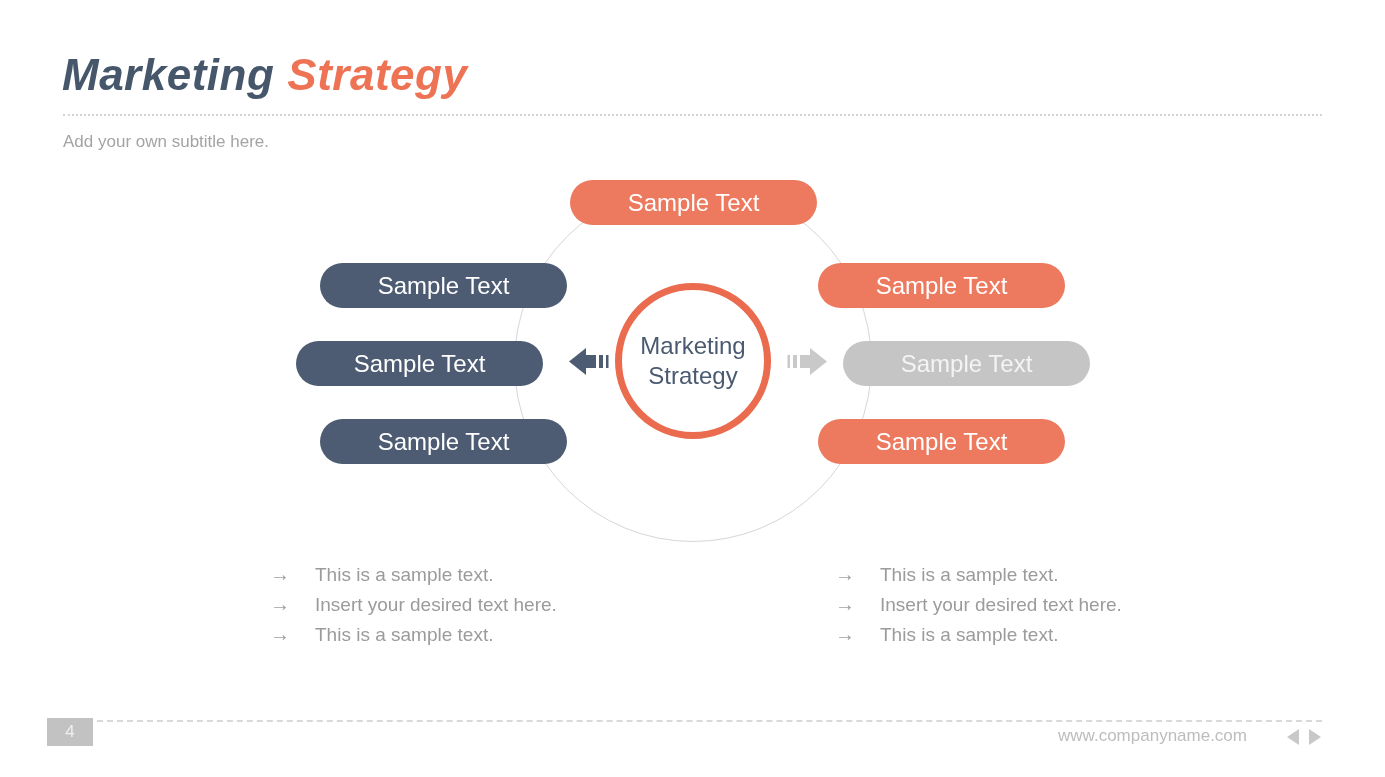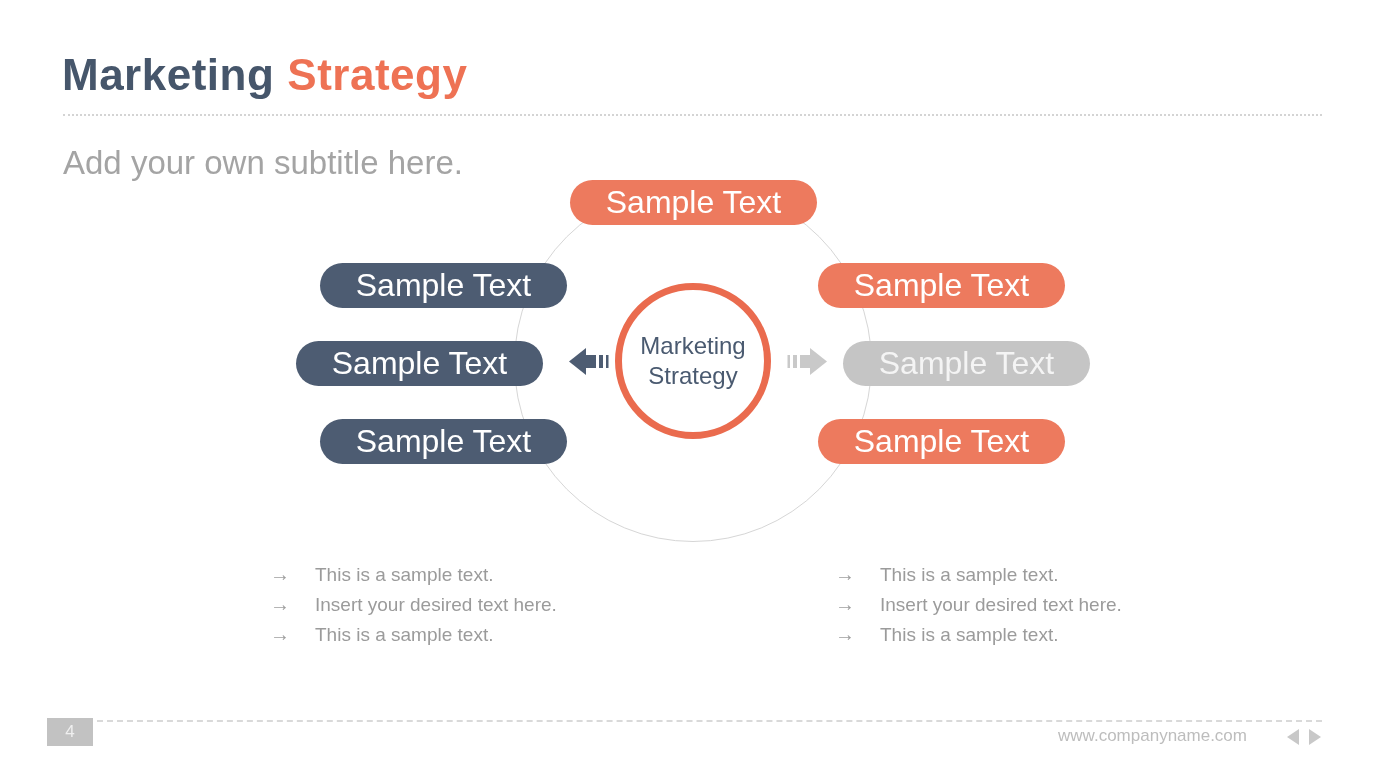--- a/index.html
+++ b/index.html
@@ -15,35 +15,36 @@
 
   
   .title {
     position: absolute;
     left: 62px;
     top: 50px;
     font-size: 44px;
     font-weight: bold;
     letter-spacing: 0.5px;
     white-space: nowrap;
+    font-style: italic;
   }
   .title .primary { color: #46566B; }
   .title .accent  { color: #EE7254; margin-left: 13px; }
   .title-rule {
     position: absolute;
     left: 63px;
     top: 114px;
     width: 1259px;
     border-top: 2px dotted #d4d4d4;
   }
   .subtitle {
     position: absolute;
     left: 63px;
-    top: 144px;
-    font-size: 33px;
+    top: 132px;
+    font-size: 17px;
     color: #a4a4a4;
     white-space: nowrap;
   }
 
   
   .big-circle {
     position: absolute;
     left: 514px;
     top: 184px;
     width: 358px;
@@ -75,21 +76,21 @@
 
   .pill {
     position: absolute;
     width: 247px;
     height: 45px;
     border-radius: 23px;
     display: flex;
     align-items: center;
     justify-content: center;
     color: #ffffff;
-    font-size: 32px;
+    font-size: 24px;
     white-space: nowrap;
     cursor: default;
   }
   .pill.orange { background: #ED7A5E; }
   .pill.slate  { background: #4D5C72; }
   .pill.gray   { background: #C5C5C5; color: #f4f4f4; }
 
   .pill-top { left: 570px; top: 180px; }
   .pill-l1  { left: 320px; top: 263px; }
   .pill-l2  { left: 296px; top: 341px; }

